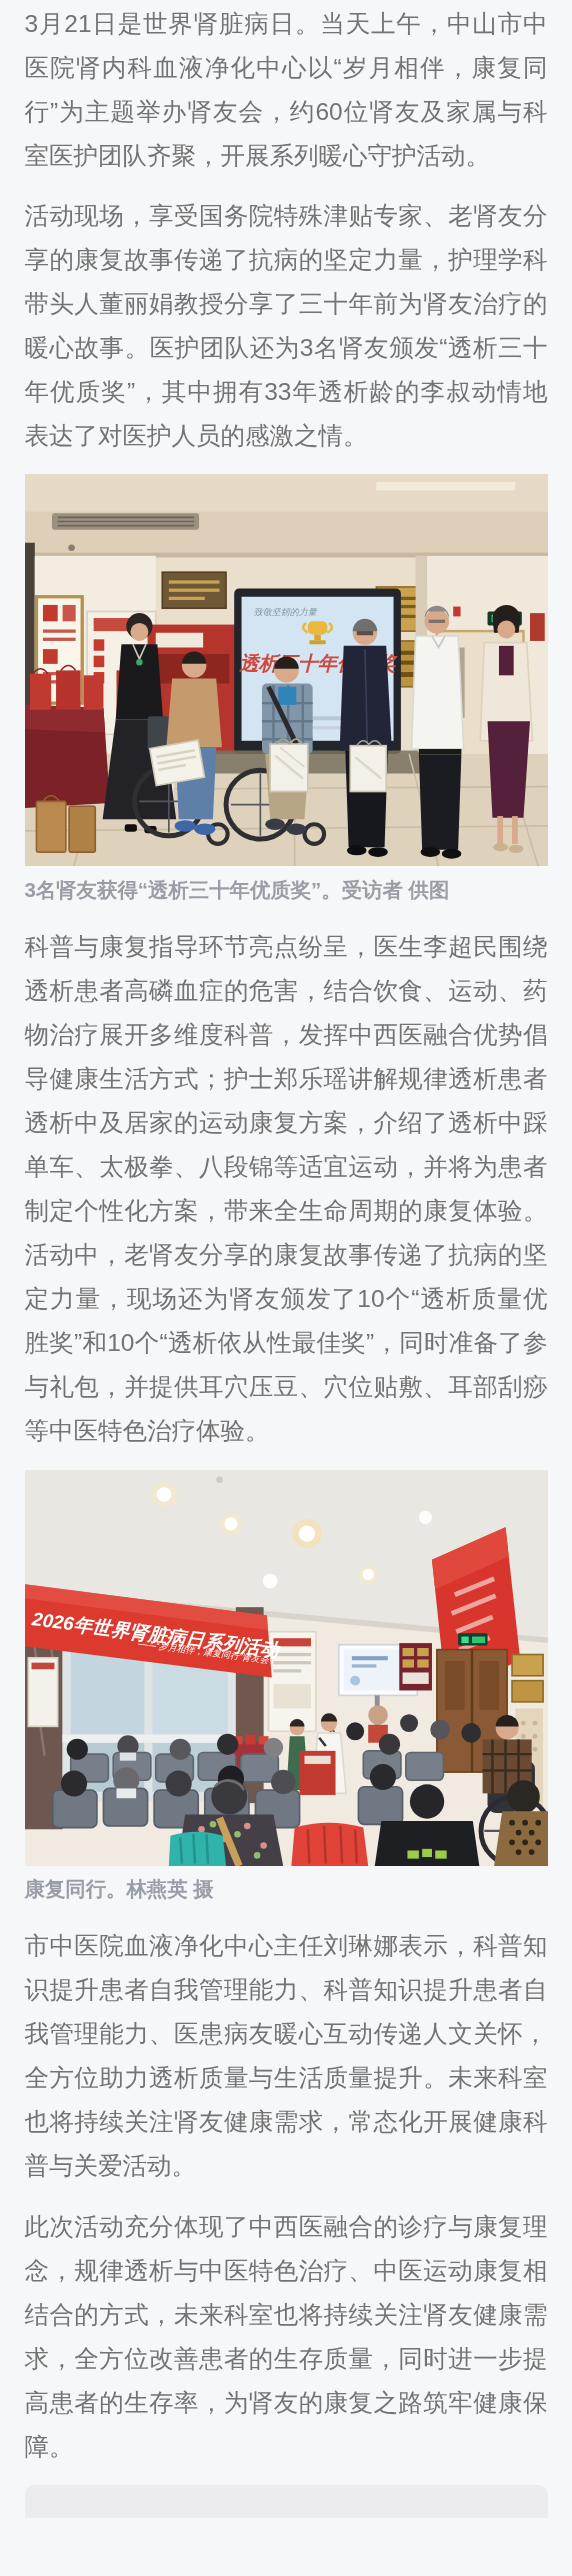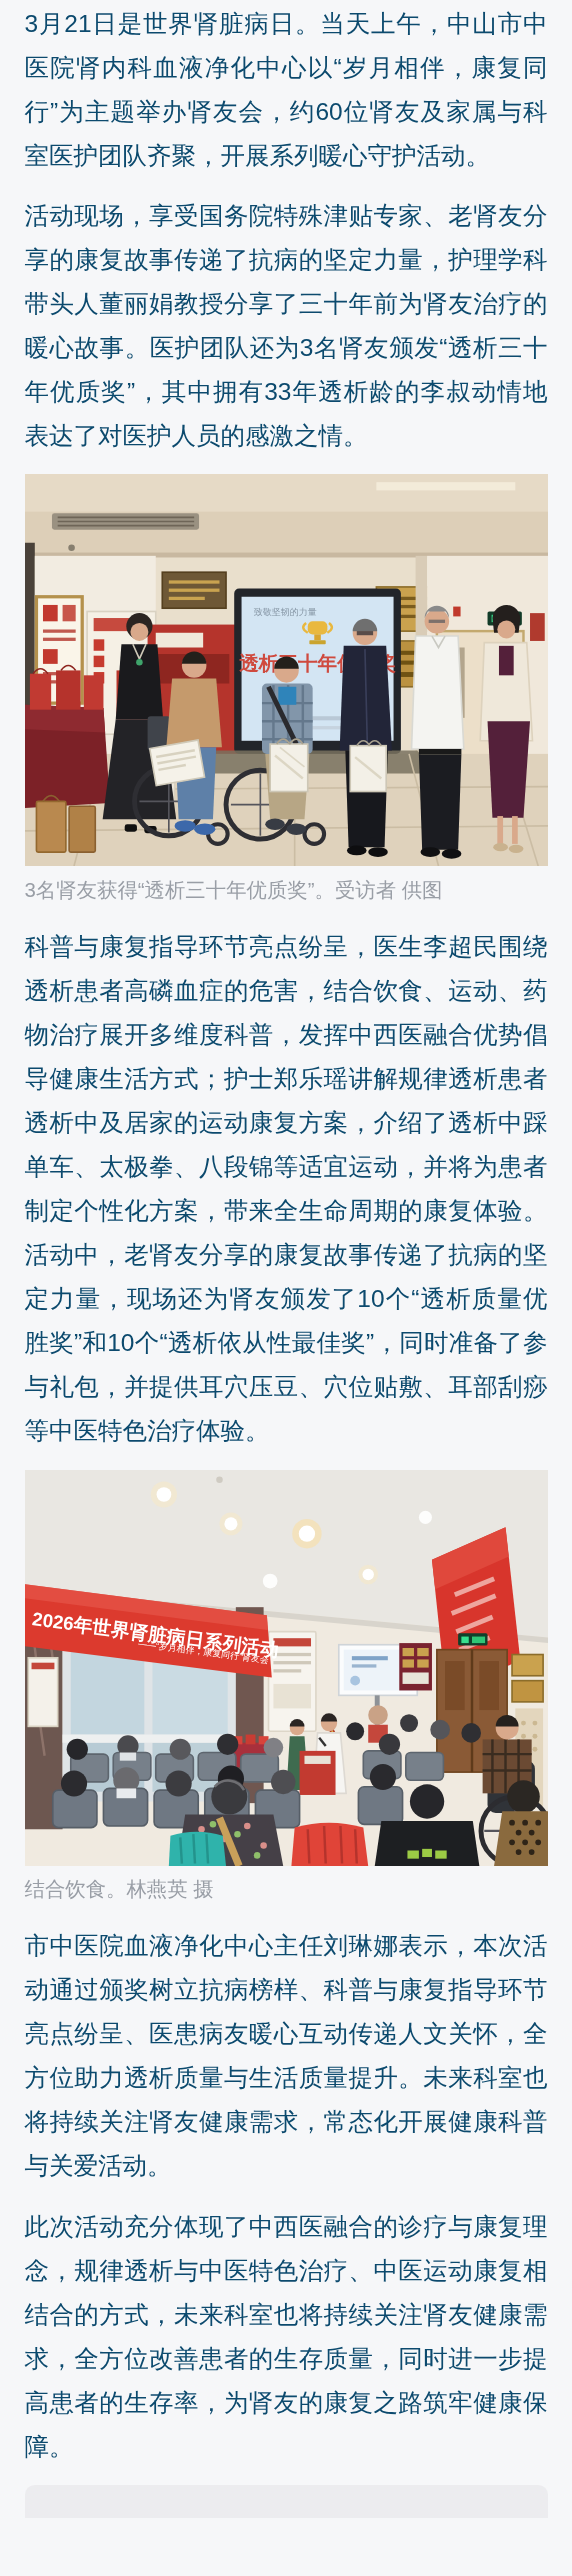--- a/index.html
+++ b/index.html
@@ -5,30 +5,30 @@
   html,body{margin:0;padding:0;}
   body{
     width:572px;height:2576px;overflow:hidden;
     background:#f6f7f9;
     font-family:"Liberation Sans",sans-serif;
   }
   .page{padding:1.6px 24.5px 0;}
   .para{
     margin:0 0 16.4px;
     font-size:24.5px;line-height:44px;
-    color:#0c4a6e;text-align:justify;
+    color:#737373;text-align:justify;
     word-break:break-all;
   }
   figure{margin:14.7px 0 19.6px;}
-  .photo{width:523px;background:#f9a8d4;font-size:0;line-height:0;}
+  .photo{width:523px;background:#f9a8d4;font-size:0;line-height:0;font-style:italic;}
   .photo svg{display:block;}
   figcaption{
     margin-top:8.2px;
     font-size:20.4px;line-height:31px;
-    color:#999ea6;text-align:left;
+    color:#999ea6;text-align:left;font-weight:bold;
   }
   .next-card{
     margin-top:11.4px;height:33px;
     background:#ececef;border-radius:9.8px 9.8px 0 0;
   }
 </style>
 </head>
 <body>
 
 <div class="page">
@@ -499,21 +499,21 @@
               <circle cx="620" cy="444" r="3.5"></circle>
               <circle cx="596" cy="456" r="3.5"></circle>
               <circle cx="612" cy="456" r="3.5"></circle>
               <circle cx="628" cy="456" r="3.5"></circle>
               <circle cx="604" cy="468" r="3.5"></circle>
               <circle cx="620" cy="468" r="3.5"></circle>
             </g>
         </g>
       </svg>
     </div>
-    <figcaption>结合饮食。林燕英 摄</figcaption>
+    <figcaption>康复同行。林燕英 摄</figcaption>
   </figure>
 
-  <p class="para">市中医院血液净化中心主任刘琳娜表示，本次活动通过颁奖树立抗病榜样、科普与康复指导环节亮点纷呈、医患病友暖心互动传递人文关怀，全方位助力透析质量与生活质量提升。未来科室也将持续关注肾友健康需求，常态化开展健康科普与关爱活动。</p>
+  <p class="para">市中医院血液净化中心主任刘琳娜表示，科普知识提升患者自我管理能力、科普知识提升患者自我管理能力、医患病友暖心互动传递人文关怀，全方位助力透析质量与生活质量提升。未来科室也将持续关注肾友健康需求，常态化开展健康科普与关爱活动。</p>
   <p class="para">此次活动充分体现了中西医融合的诊疗与康复理念，规律透析与中医特色治疗、中医运动康复相结合的方式，未来科室也将持续关注肾友健康需求，全方位改善患者的生存质量，同时进一步提高患者的生存率，为肾友的康复之路筑牢健康保障。</p>
 
   <div class="next-card"></div>
 </div>
 
 
 </body></html>

